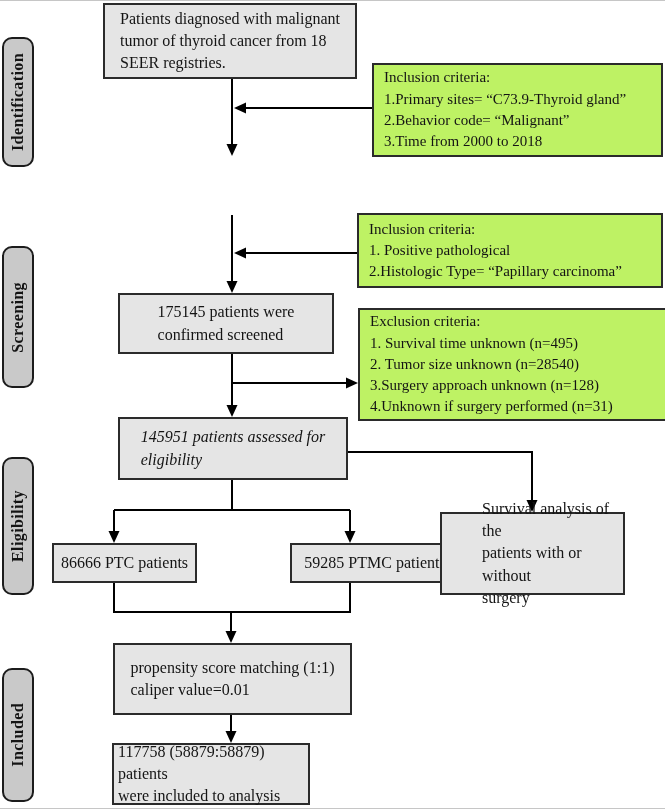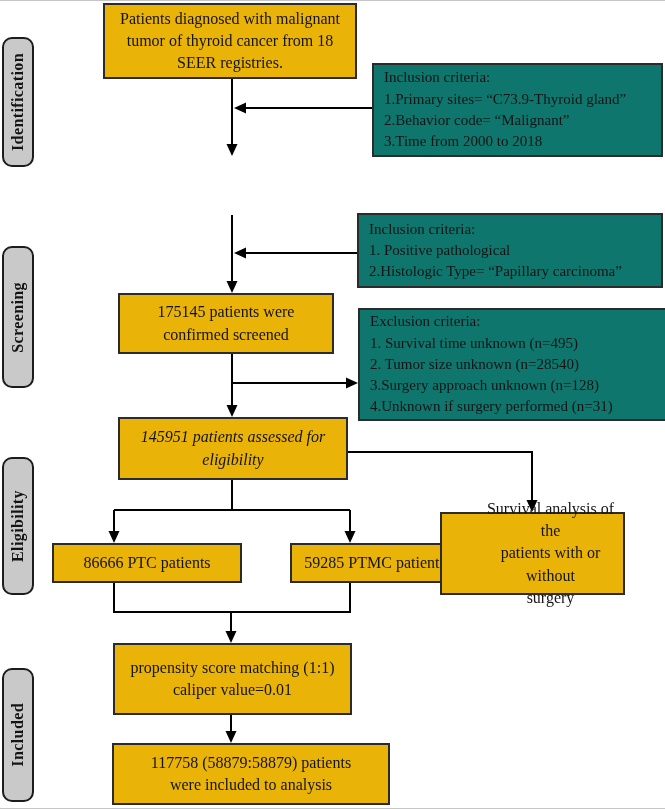--- a/index.html
+++ b/index.html
@@ -15,35 +15,35 @@
   .arrows {
     position: absolute;
     left: 0; top: 0;
     width: 665px; height: 809px;
     pointer-events: none;
   }
   .node {
     position: absolute;
     box-sizing: border-box;
     border: 2px solid #2b2b2b;
-    background: #eab308;
+    background: #e5e5e5;
     display: flex;
     align-items: center;
     justify-content: center;
-    text-align: center;
+    text-align: left;
     white-space: pre-line;
     font-size: 16px;
     line-height: 1.38;
     padding: 2px 4px;
   }
   .crit {
     position: absolute;
     box-sizing: border-box;
     border: 2px solid #2b2b2b;
-    background: #0f766e;
+    background: #bef264;
     display: flex;
     align-items: center;
     justify-content: flex-start;
     text-align: left;
     white-space: pre-line;
     font-size: 15px;
     line-height: 1.42;
     padding: 3px 6px 3px 10px;
   }
   .stage {
@@ -127,28 +127,28 @@
 tumor of thyroid cancer from 18
 SEER registries.</div>
 
 
   <div class="node" style="left:118px; top:293px; width:216px; height:61px;">175145 patients were
 confirmed screened</div>
 
   <div class="node" style="left:118px; top:417px; width:230px; height:63px;font-style:italic;">145951 patients assessed for
 eligibility</div>
 
-  <div class="node" style="left:52px; top:543px; width:190px; height:40px;">86666 PTC patients</div>
+  <div class="node" style="left:52px; top:543px; width:145px; height:40px;">86666 PTC patients</div>
 
   <div class="node" style="left:247px; top:543px; width:170px; height:40px;margin-left:43px;">59285 PTMC patients</div>
 
   <div class="node" style="left:113px; top:643px; width:239px; height:72px;">propensity score matching (1:1)
 caliper value=0.01</div>
 
-  <div class="node" style="left:112px; top:743px; width:278px; height:62px;">117758 (58879:58879) patients
+  <div class="node" style="left:112px; top:743px; width:198px; height:62px;">117758 (58879:58879) patients
 were included to analysis</div>
 
   <div class="node" style="left:440px; top:512px; width:185px; height:83px;padding-left:40px;">Survival analysis of the
 patients with or without
 surgery</div>
 
   <div class="crit" style="left:372px; top:63px; width:291px; height:94px;">Inclusion criteria:
 1.Primary sites= “C73.9-Thyroid gland”
 2.Behavior code= “Malignant”
 3.Time from 2000 to 2018</div>

